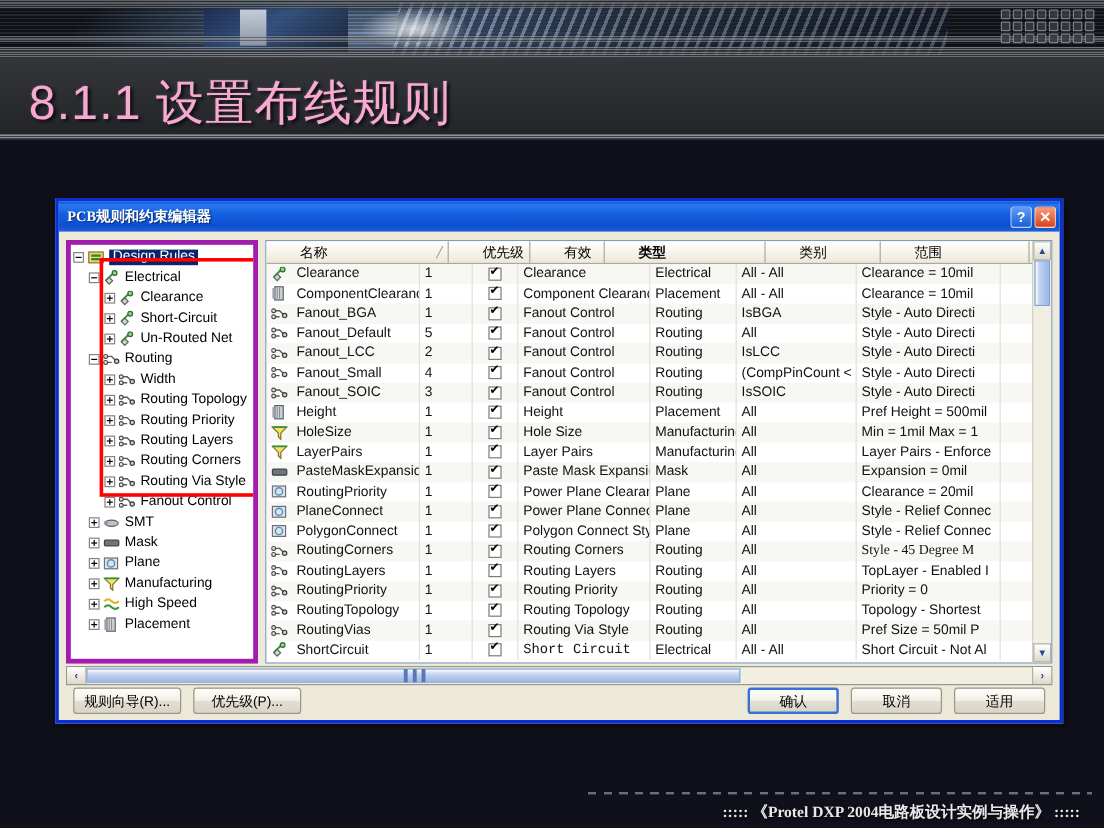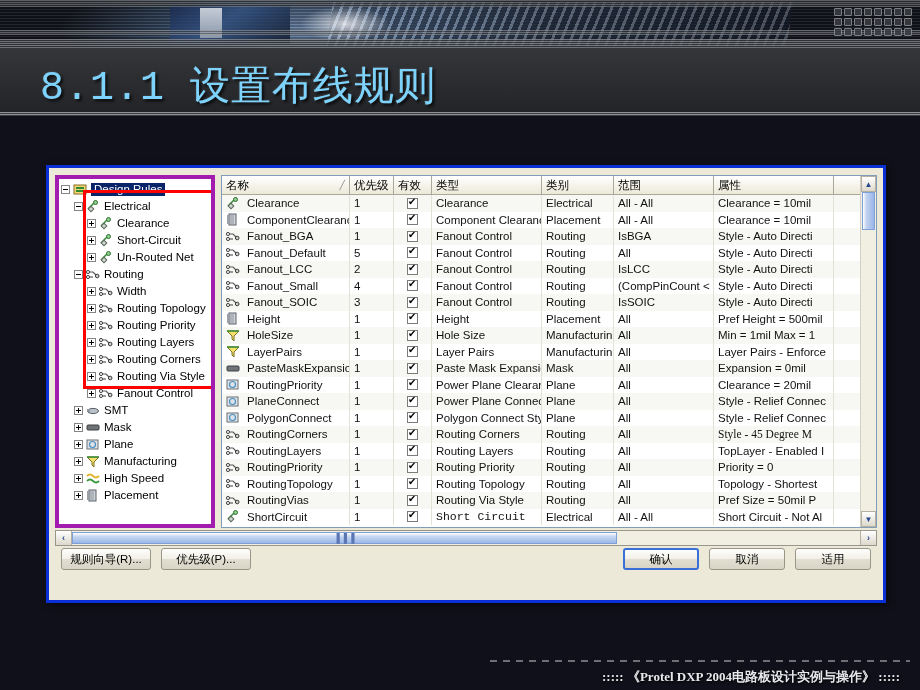--- a/index.html
+++ b/index.html
@@ -68,23 +68,23 @@
   
   .title-band {
     position: absolute; left: 0; top: 48px; width: 920px; height: 68px;
     background: linear-gradient(to bottom, #34363a 0%, #2b2d31 48%, #212327 100%);
   }
   .title-band-line {
     position: absolute; left: 0; bottom: 0; width: 920px; height: 4px;
     background: repeating-linear-gradient(to bottom, #8e9094 0px, #8e9094 1px, #3b3d41 1px, #3b3d41 2px);
   }
   .slide-title {
-    position: absolute; left: 40px; top: 58px;
-    font-family: Liberation Mono, monospace;
-    font-size: 40px; color: #7dd3fc; letter-spacing: 1px;
+    position: absolute; left: 24px; top: 58px;
+    font-family: Liberation Sans, sans-serif;
+    font-size: 40px; color: #f9a8d4; letter-spacing: 1px;
     text-shadow: 2px 2px 3px rgba(0,0,0,.85), 0 0 2px rgba(255,255,255,.25);
     white-space: nowrap;
   }
 
   
   .footer-rule {
     position: absolute; left: 490px; top: 660px; width: 420px; height: 2px;
     background: repeating-linear-gradient(to right, #6c6f76 0px, #6c6f76 7px, transparent 7px, transparent 13px);
   }
   .footer-text {
@@ -166,21 +166,21 @@
     display: flex; flex-direction: column; overflow: hidden; position: relative;
   }
   .grid-head {
     display: flex; height: 19px; flex: 0 0 auto;
     background: linear-gradient(to bottom,#ffffff,#ece9d8);
     border-bottom: 1px solid #aca899;
   }
   .gh {
     font-size: 11.5px; color: #000; padding: 2px 4px;
     border-right: 1px solid #aca899; white-space: nowrap; overflow: hidden;
-    display: flex; align-items: center; position: relative;
+    display: flex; align-items: center; position: relative; margin-left: 24px;
   }
   .gh .sortmark { margin-left: auto; color: #888; font-size: 9px; }
   .grid-rows { flex: 1; overflow: hidden; position: relative; }
   .grow { display: flex; height: 16.5px; }
   .grow:nth-child(odd) { background: #f7f7f4; }
   .gc {
     font-size: 11.5px; color: #111; padding: 1px 4px;
     border-right: 1px solid #e3e1d6; white-space: nowrap; overflow: hidden;
     display: flex; align-items: center;
   }
@@ -292,20 +292,25 @@
       </div>
   </div>
 
   <div class="title-band">
     <div class="title-band-line"></div>
   </div>
   <div class="slide-title">8.1.1  设置布线规则</div>
 
   <div class="dialog">
 
+    <div class="titlebar">
+      <div class="titlebar-text">PCB规则和约束编辑器</div>
+      <div class="tb-btn tb-help">?</div>
+      <div class="tb-btn tb-close">✕</div>
+    </div>
 
     <div class="dlg-body">
 
       <div class="panes">
 
         <div class="tree-pane">
           <div class="tree-scroll" id="treeRoot">
               <div class="tnode selected">
                 <span class="indent" style="width: 0px;"></span>
                 <span class="exp "></span>
@@ -515,21 +520,21 @@
               <div class="gh" style="width: 128px; flex: 0 0 128px;">
                 <span>名称</span>
                 <span class="sortmark">╱</span>
               </div>
               <div class="gh" style="width: 44px; flex: 0 0 44px;">
                 <span>优先级</span>
               </div>
               <div class="gh" style="width: 38px; flex: 0 0 38px;">
                 <span>有效</span>
               </div>
-              <div class="gh" style="width: 110px; flex: 0 0 110px;">
+              <div class="gh" style="width: 110px; flex: 0 0 110px; font-weight: bold;">
                 <span>类型</span>
               </div>
               <div class="gh" style="width: 72px; flex: 0 0 72px;">
                 <span>类别</span>
               </div>
               <div class="gh" style="width: 100px; flex: 0 0 100px;">
                 <span>范围</span>
               </div>
               <div class="gh" style="width: 120px; flex: 0 0 120px;">
                 <span>属性</span>

